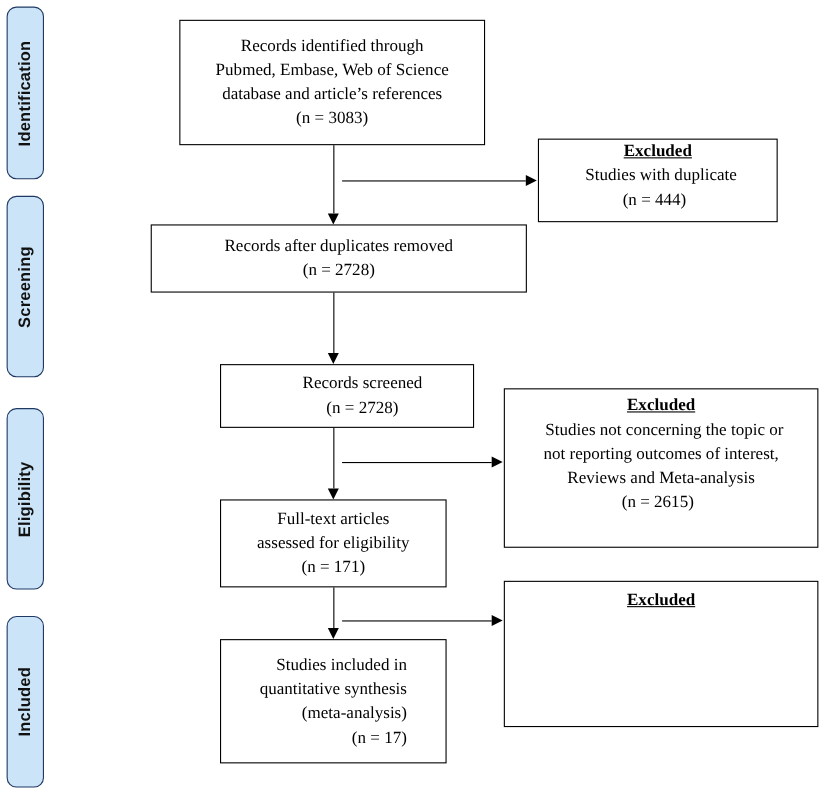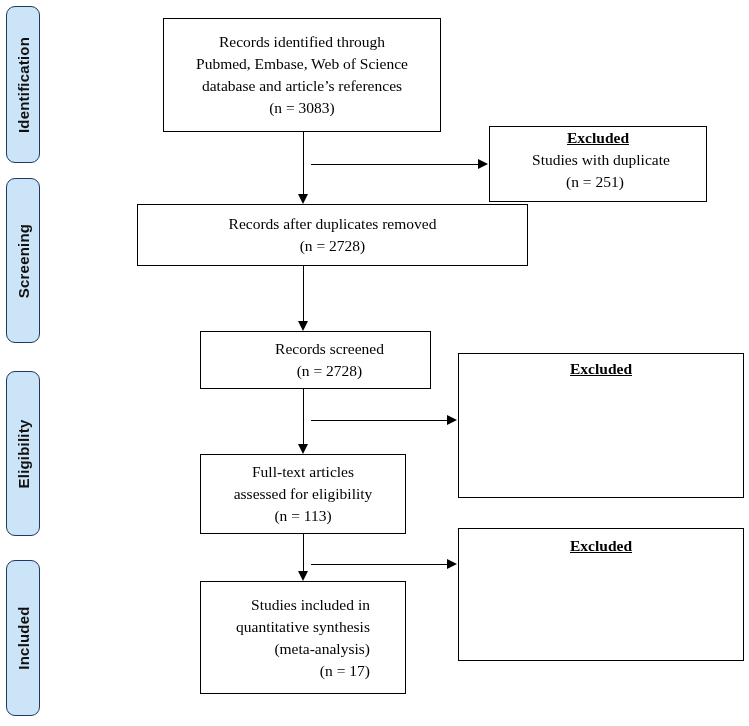--- a/index.html
+++ b/index.html
@@ -98,44 +98,48 @@
     <span class="ftext">Records identified  through
 Pubmed, Embase,  Web of Science
 database and article’s  references
 (n = 3083)</span>
   </div>
 
   <div class="fbox excl" style="left:489px;top:126px;width:218px;height:76px;">
     <div class="inner">
       <span class="fhead">Excluded</span>
       <span class="ftext">Studies with  duplicate
-(n = 251)</span>
+(n = 444)</span>
     </div>
   </div>
 
-  <div class="fbox" style="left:137px;top:204px;width:391px;height:62px;">
+  <div class="fbox" style="left:137px;top:204px;width:342px;height:62px;">
     <span class="ftext">Records after  duplicates  removed
 (n = 2728)</span>
   </div>
 
   <div class="fbox" style="left:200px;top:331px;width:231px;height:58px;padding-left:28px;">
     <span class="ftext">Records screened
 (n = 2728)</span>
   </div>
 
   <div class="fbox excl" style="left:458px;top:353px;width:286px;height:145px;padding-top:4px;">
     <div class="inner">
       <span class="fhead">Excluded</span>
+      <span class="ftext">Studies not concerning  the topic or
+not reporting  outcomes  of interest,
+Reviews  and Meta-analysis
+(n = 2615)</span>
     </div>
   </div>
 
   <div class="fbox" style="left:200px;top:454px;width:206px;height:80px;">
     <span class="ftext">Full-text  articles
 assessed for  eligibility
-(n = 113)</span>
+(n = 171)</span>
   </div>
 
   <div class="fbox excl" style="left:458px;top:528px;width:286px;height:133px;padding-top:6px;">
     <div class="inner">
       <span class="fhead">Excluded</span>
     </div>
   </div>
 
   <div class="fbox" style="left:200px;top:581px;width:206px;height:113px;text-align:right;">
     <span class="ftext">Studies included  in

